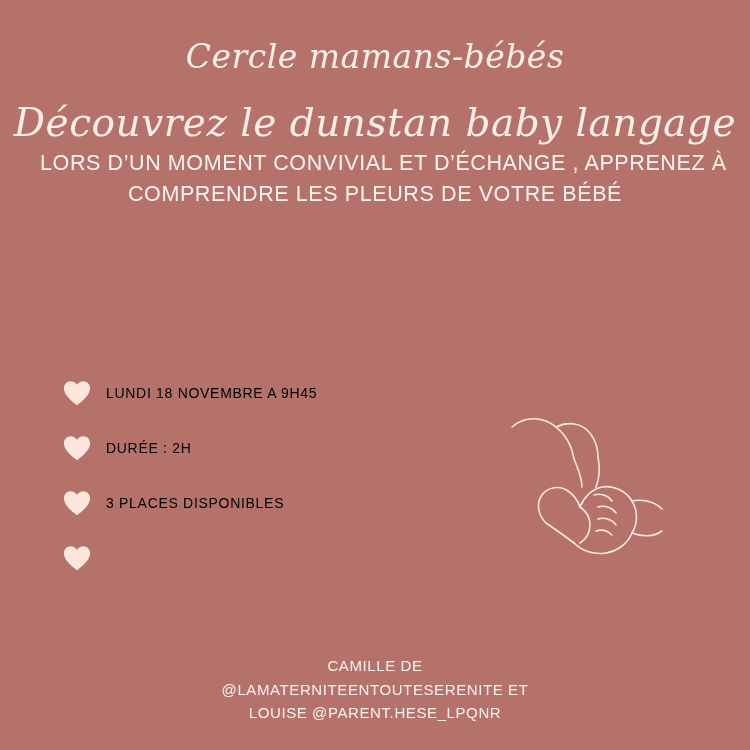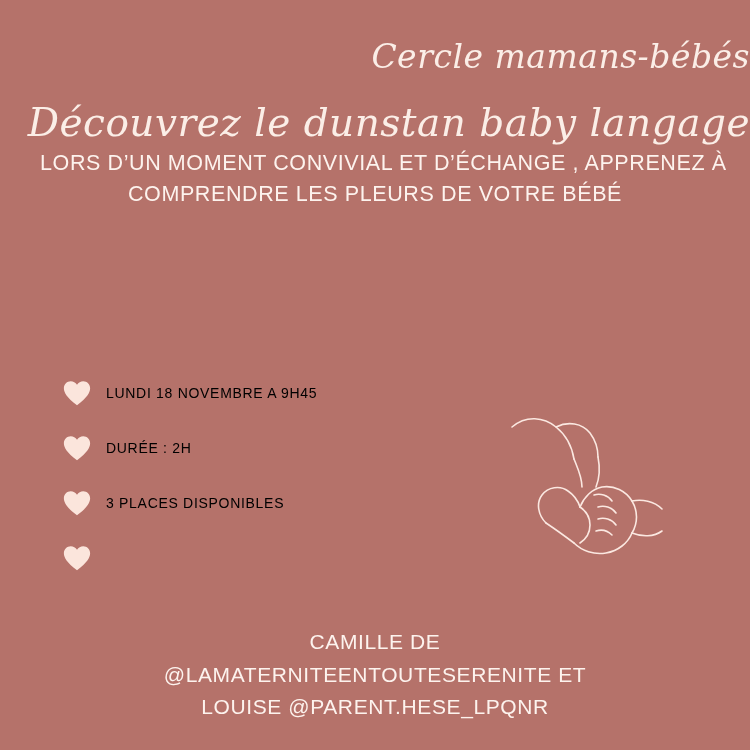--- a/index.html
+++ b/index.html
@@ -16,21 +16,21 @@
     position: relative;
   }
   .poster {
     position: absolute;
     inset: 0;
     width: 750px;
     height: 750px;
     background: #b5726a;
   }
   .headline {
-    text-align: right;
+    text-align: center;
     padding-top: 36px;
   }
   .script-line {
     font-family: "DejaVu Serif", serif;
     font-style: italic;
     color: #fbeee7;
     letter-spacing: 0.5px;
     line-height: 1.25;
   }
   .script-1 {
@@ -84,21 +84,21 @@
     top: 405px;
     width: 210px;
     height: 175px;
   }
   .footer {
     position: absolute;
     left: 0;
     right: 0;
     bottom: 26px;
     text-align: center;
-    font-size: 21px;
+    font-size: 15px;
     line-height: 1.55;
     letter-spacing: 0.6px;
     color: #fdf3ee;
   }
   .footer div {
     white-space: nowrap;
   }
 </style>
 </head>
 <body>

